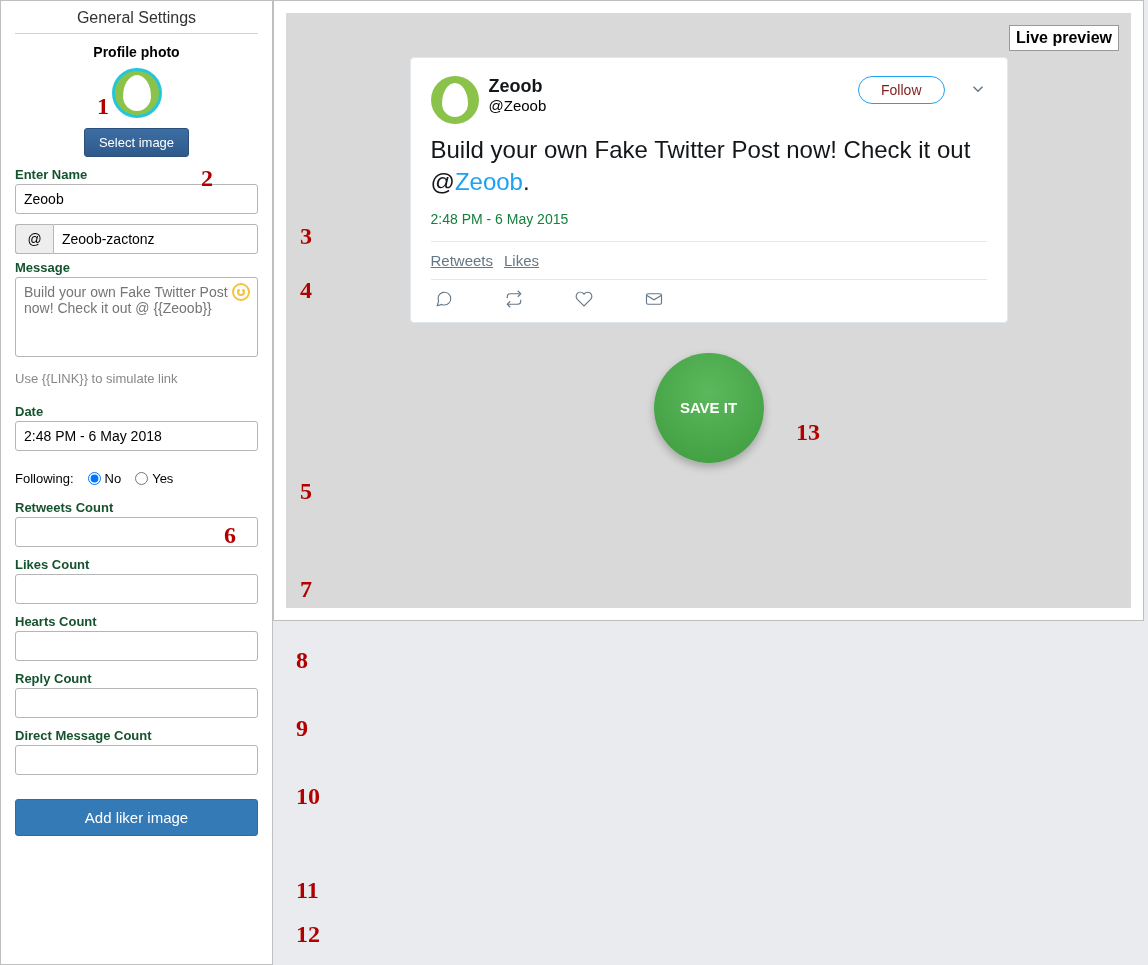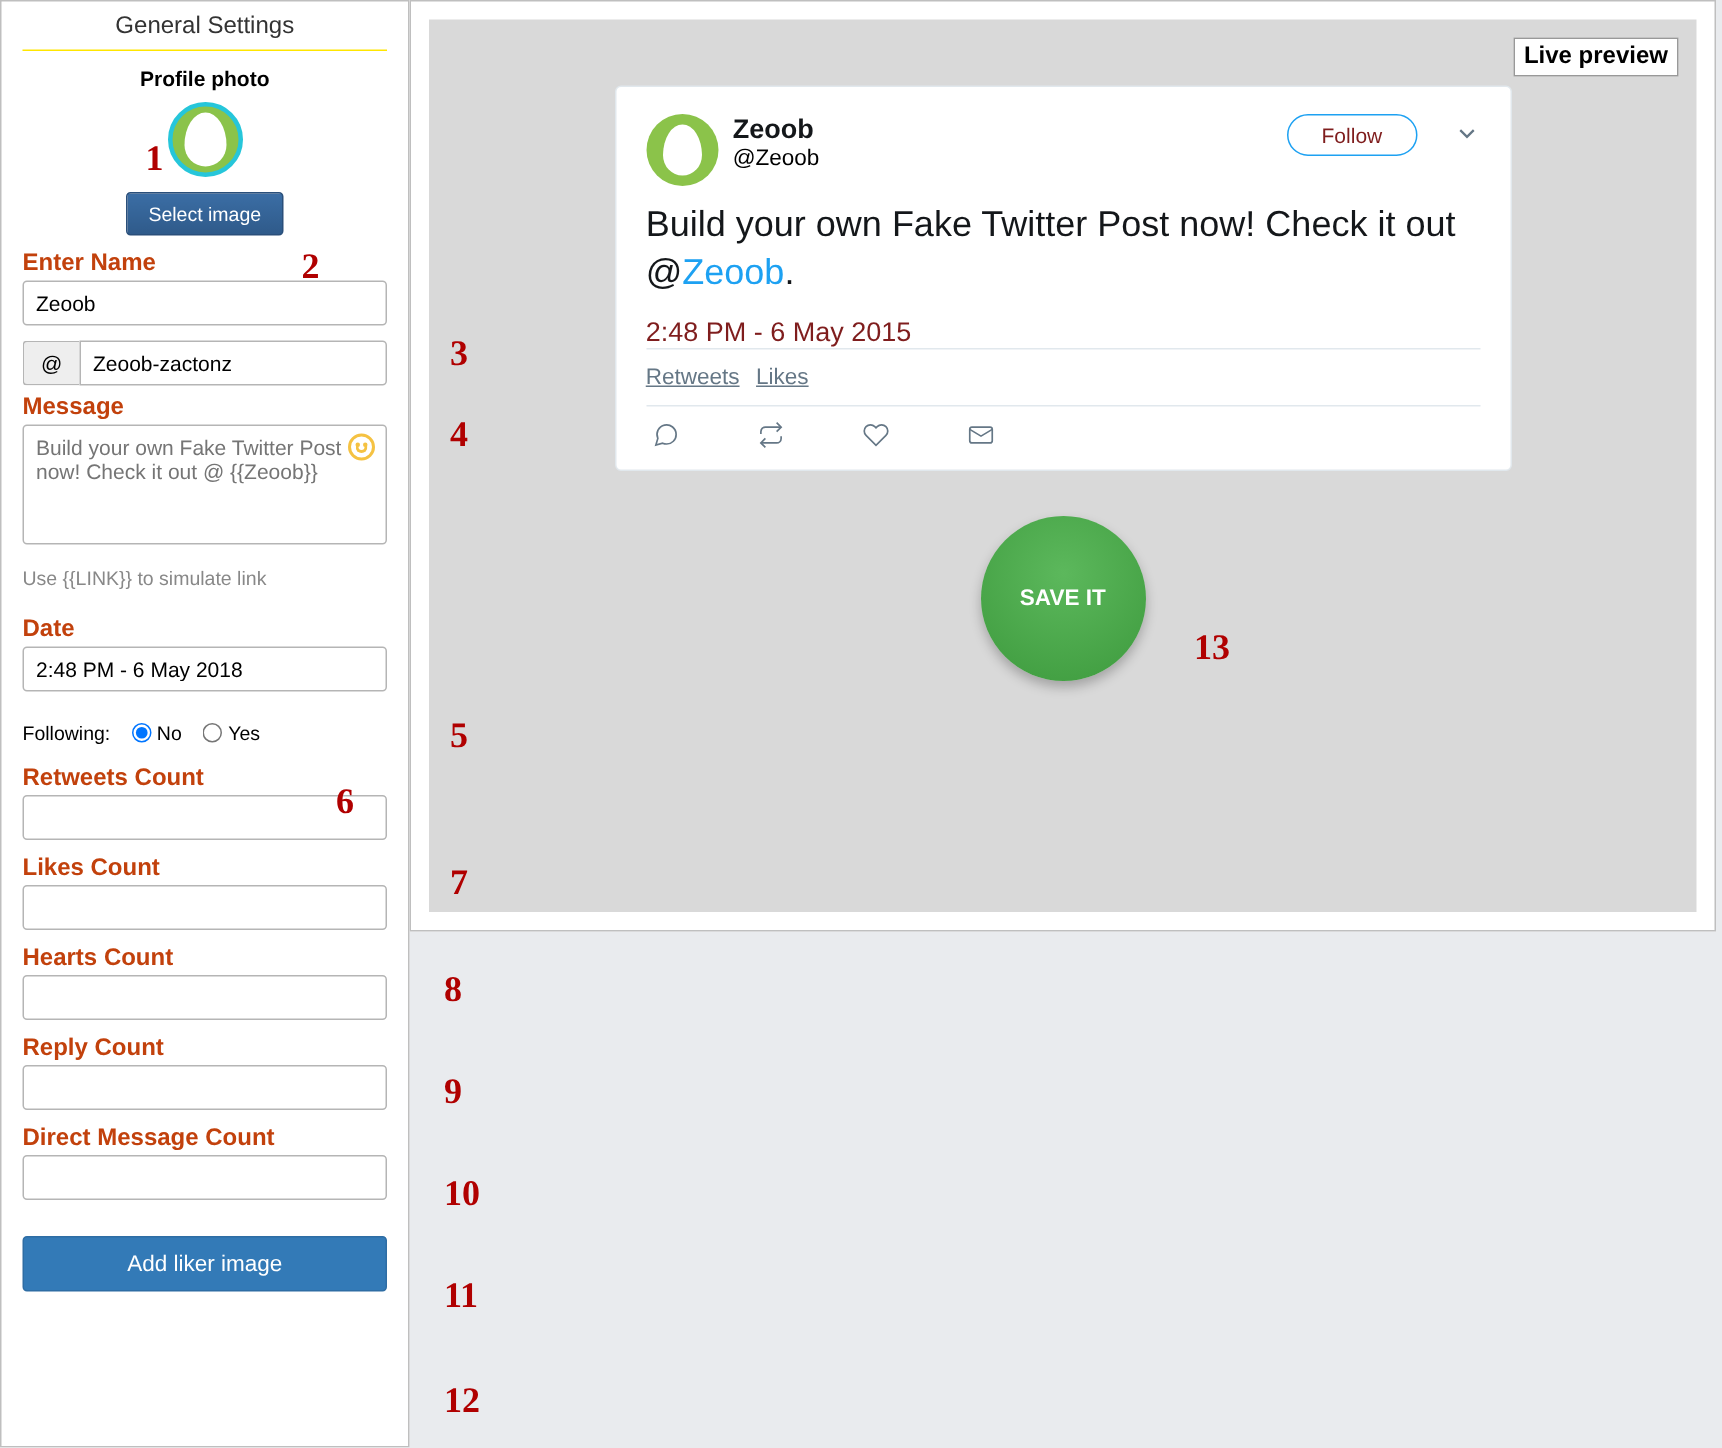--- a/index.html
+++ b/index.html
@@ -70,23 +70,23 @@
 .btn {
   background: linear-gradient(#3b6ea5, #2f5a8a);
   color: #fff;
   border: 1px solid #2a4f7a;
   border-radius: 3px;
   padding: 6px 14px;
   font-size: 13px;
   cursor: pointer;
 }
 .field-label {
-  font-size: 16px;
+  font-size: 13px;
   font-weight: 600;
-  color: #c2410c;
+  color: #14532d;
   margin-bottom: 2px;
   display: block;
 }
 .text-input, .textarea-input {
   width: 100%;
   border: 1px solid #b5b5b5;
   border-radius: 3px;
   padding: 6px 8px;
   font-size: 14px;
   margin-bottom: 10px;
@@ -264,22 +264,23 @@
 .tweet-text {
   font-size: 24px;
   color: #14171a;
   line-height: 1.35;
   margin-bottom: 12px;
 }
 .tweet-text .mention {
   color: #1da1f2;
 }
 .tweet-meta {
-  font-size: 18px;
-  color: #7f1d1d;
+  font-size: 14px;
+  color: #15803d;
+  margin-bottom: 14px;
 }
 .tweet-stats {
   border-top: 1px solid #e1e8ed;
   border-bottom: 1px solid #e1e8ed;
   display: flex;
   position: relative;
 }
 .tweet-stats-left {
   display: flex;
   gap: 11px;
@@ -461,15 +462,15 @@
 <div class="annot" style="left:97px; top:93px;">1</div>
 <div class="annot" style="left:201px; top:165px;">2</div>
 <div class="annot" style="left:300px; top:223px;">3</div>
 <div class="annot" style="left:300px; top:277px;">4</div>
 <div class="annot" style="left:300px; top:478px;">5</div>
 <div class="annot" style="left:224px; top:522px;">6</div>
 <div class="annot" style="left:300px; top:576px;">7</div>
 <div class="annot" style="left:296px; top:647px;">8</div>
 <div class="annot" style="left:296px; top:715px;">9</div>
 <div class="annot" style="left:296px; top:783px;">10</div>
-<div class="annot" style="left:296px; top:851px;">11</div>
+<div class="annot" style="left:296px; top:877px;">11</div>
 <div class="annot" style="left:296px; top:921px;">12</div>
 <div class="annot" style="left:796px; top:419px;">13</div>
 
 </body></html>

